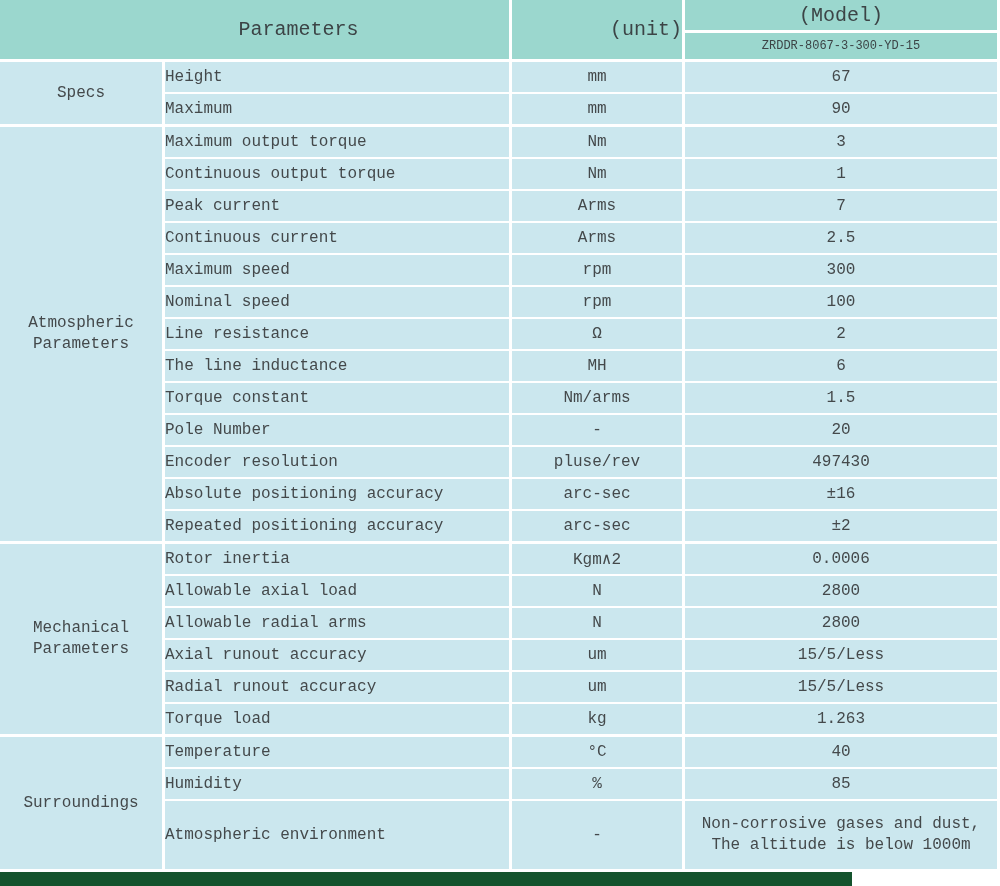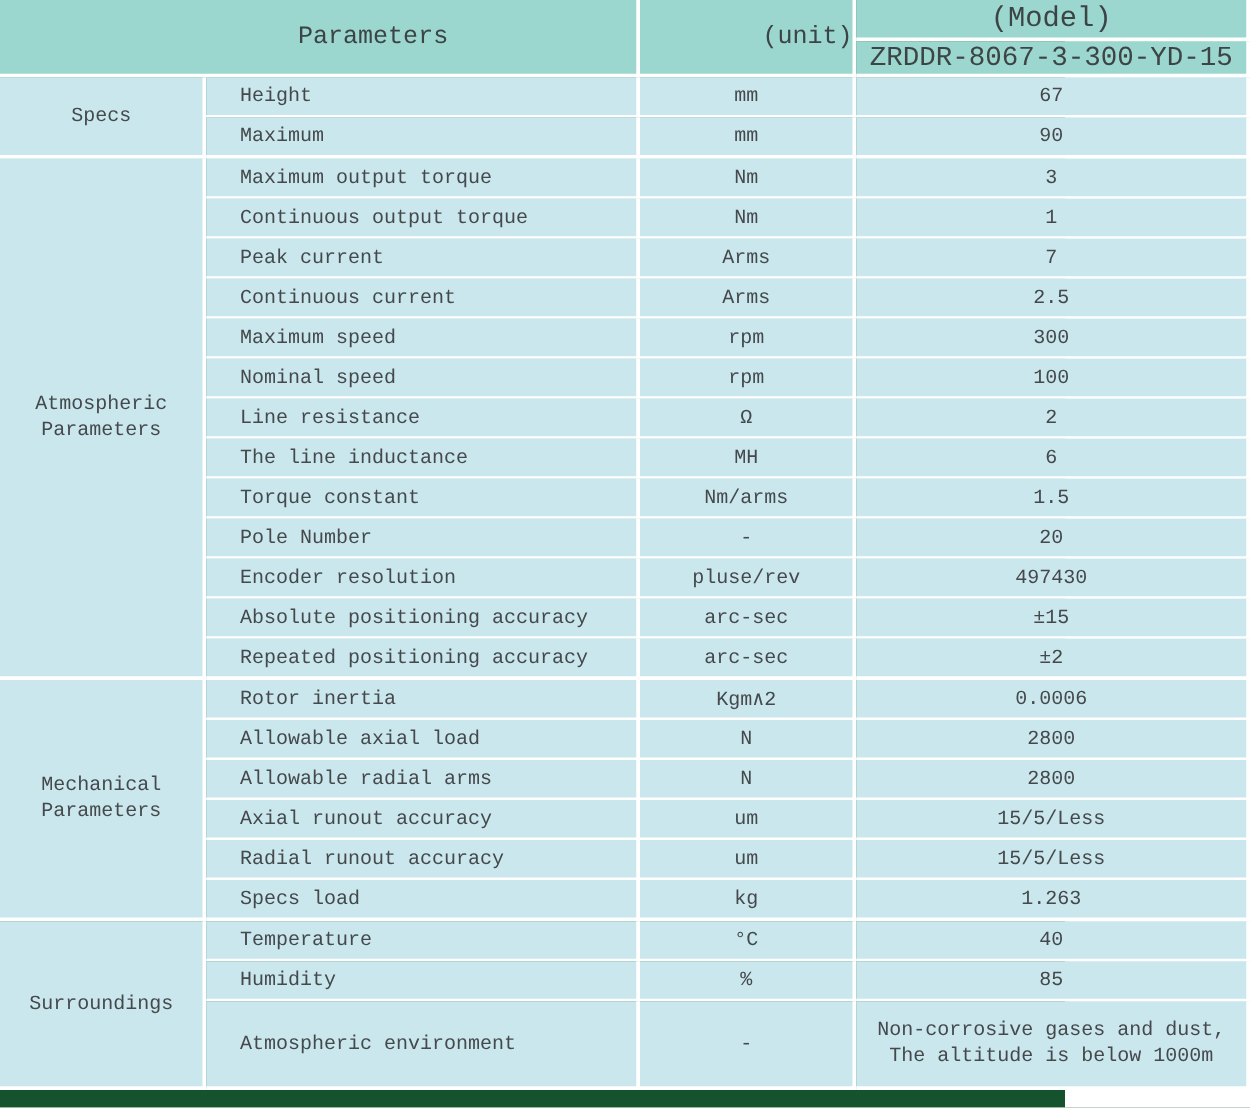--- a/index.html
+++ b/index.html
@@ -18,25 +18,25 @@
     padding:0;font-weight:normal;font-size:16px;text-align:center;
     vertical-align:middle;color:var(--body-text,#44494b);
     overflow:hidden;
   }
   .spec-table thead th{
     background:var(--header-bg,#9bd7ce);
     color:var(--header-text,#3c4446);
   }
   th.header-parameters{font-size:20px;border-bottom-width:3px;padding-left:88px;}
   th.header-unit{font-size:20px;border-bottom-width:3px;text-align:right;}
-  th.header-model{font-size:23px;height:30px;border-bottom-width:3px;}
-  th.header-model-number{font-size:22px;height:26px;border-bottom-width:3px;}
+  th.header-model{font-size:20px;height:30px;border-bottom-width:3px;}
+  th.header-model-number{font-size:12px;height:26px;border-bottom-width:3px;}
   .spec-table tbody td{height:30px;}
   td.group-cell{white-space:pre-line;line-height:1.3;border-bottom-width:3px;margin-top:18px;}
-  td.param-cell{text-align:left;padding-left:27px;}
+  td.param-cell{text-align:left;}
   tr.group-end td{border-bottom-width:3px;}
   tr.tall-row td{height:68px;}
   td.value-cell{white-space:pre-line;line-height:1.3;}
 </style>
 </head>
 <body>
 
 <div class="page">
   <table class="spec-table">
     <colgroup>
@@ -120,21 +120,21 @@
           <td class="value-cell">20</td>
         </tr>
         <tr>
           <td class="param-cell">Encoder resolution</td>
           <td class="unit-cell">pluse/rev</td>
           <td class="value-cell">497430</td>
         </tr>
         <tr>
           <td class="param-cell">Absolute positioning accuracy</td>
           <td class="unit-cell">arc-sec</td>
-          <td class="value-cell">±15</td>
+          <td class="value-cell">±16</td>
         </tr>
         <tr class="group-end">
           <td class="param-cell">Repeated positioning accuracy</td>
           <td class="unit-cell">arc-sec</td>
           <td class="value-cell">±2</td>
         </tr>
         <tr>
           <td class="group-cell" rowspan="6">Mechanical
 Parameters</td>
           <td class="param-cell">Rotor inertia</td>
@@ -155,21 +155,21 @@
           <td class="param-cell">Axial runout accuracy</td>
           <td class="unit-cell">um</td>
           <td class="value-cell">15/5/Less</td>
         </tr>
         <tr>
           <td class="param-cell">Radial runout accuracy</td>
           <td class="unit-cell">um</td>
           <td class="value-cell">15/5/Less</td>
         </tr>
         <tr class="group-end">
-          <td class="param-cell">Specs load</td>
+          <td class="param-cell">Torque load</td>
           <td class="unit-cell">kg</td>
           <td class="value-cell">1.263</td>
         </tr>
         <tr>
           <td class="group-cell" rowspan="3">Surroundings</td>
           <td class="param-cell">Temperature</td>
           <td class="unit-cell">°C</td>
           <td class="value-cell">40</td>
         </tr>
         <tr>

